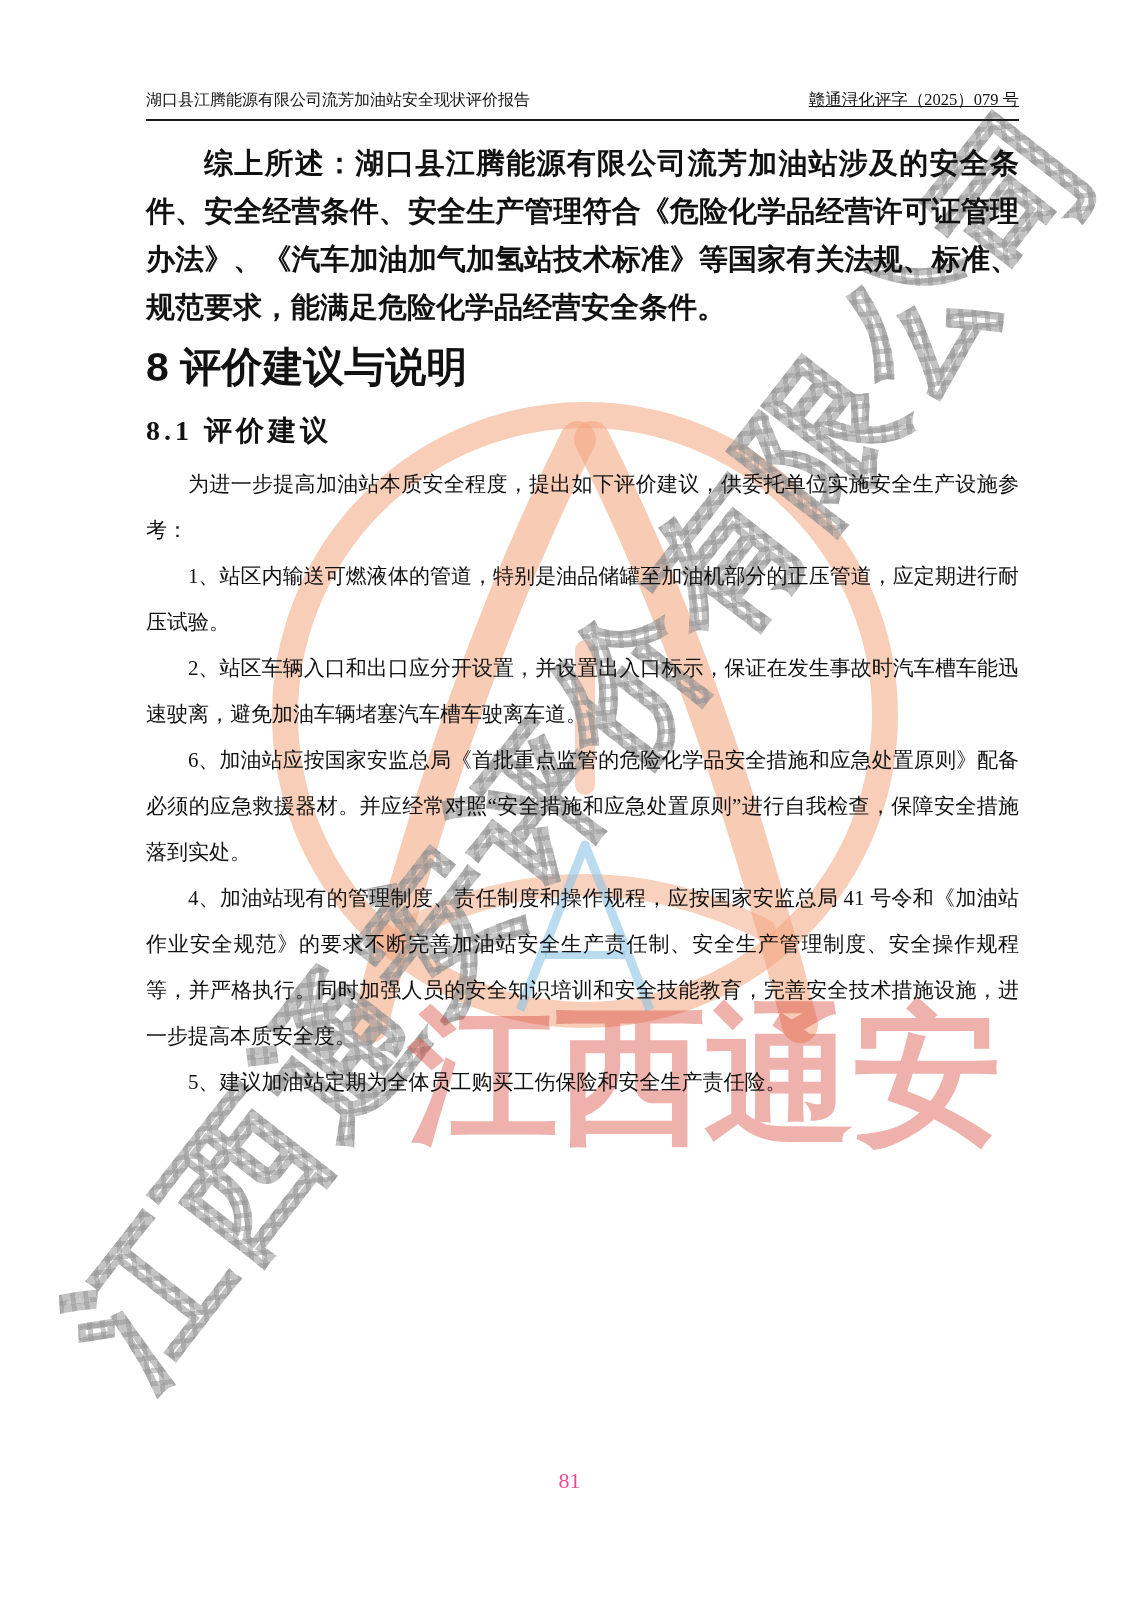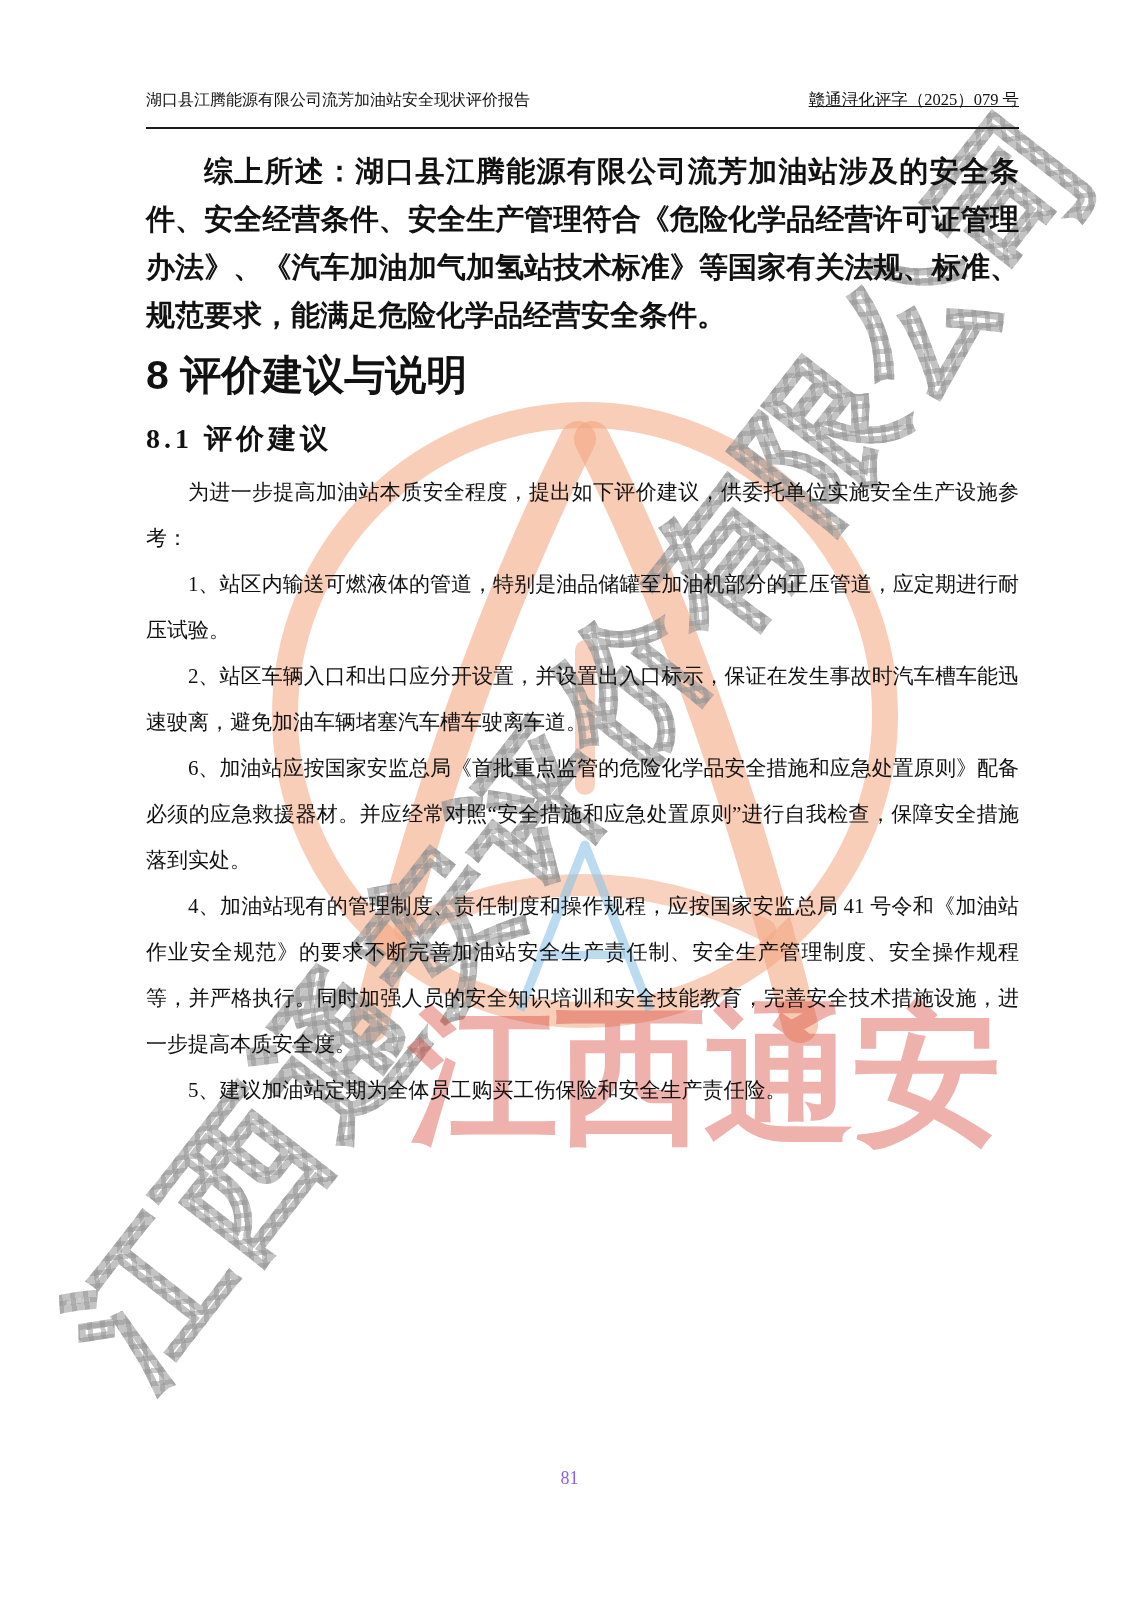--- a/index.html
+++ b/index.html
@@ -31,21 +31,21 @@
   .wm-red{
     position:absolute;left:408px;top:1012px;
     font-family:Liberation Mono, monospace;
     font-weight:700;font-size:150px;line-height:150px;letter-spacing:-2px;
     color:rgba(214,70,58,0.42);white-space:nowrap;
   }
   
   .content{position:relative;z-index:2;padding:0 112px 0 146px;}
   .header{
     display:flex;justify-content:space-between;align-items:flex-end;
-    padding-top:90px;padding-bottom:17px;
+    padding-top:90px;padding-bottom:9px;
     border-bottom:2.5px solid #1a1a1a;
     font-size:16px;line-height:20px;
   }
   .header .doc-no{font-size:16.5px;text-decoration:underline;}
   .summary{
     margin:18px 0 16px 0;
     font-size:29px;font-weight:bold;line-height:48px;
     text-indent:2em;text-align:justify;
   }
   .h1{
@@ -58,21 +58,21 @@
     font-size:28px;font-weight:bold;line-height:36px;letter-spacing:4px;
   }
   .bodytext{margin-top:12px;}
   .bodytext p{
     margin:0;
     font-size:21px;line-height:46px;
     text-indent:2em;text-align:justify;
   }
   .pageno{
     position:absolute;left:8px;right:0;top:1468px;z-index:2;
-    text-align:center;font-size:18px;color:#8b5cf6;
+    text-align:center;font-size:22px;color:#ec4899;
   }
 </style>
 </head>
 <body>
 
 <div class="page">
 
   <div class="wm-layer">
     <svg class="wm-logo" width="660" height="670" viewBox="0 0 660 670">
       <circle cx="330" cy="330" r="300" fill="none" stroke="rgba(243,166,128,0.55)" stroke-width="26"></circle>

